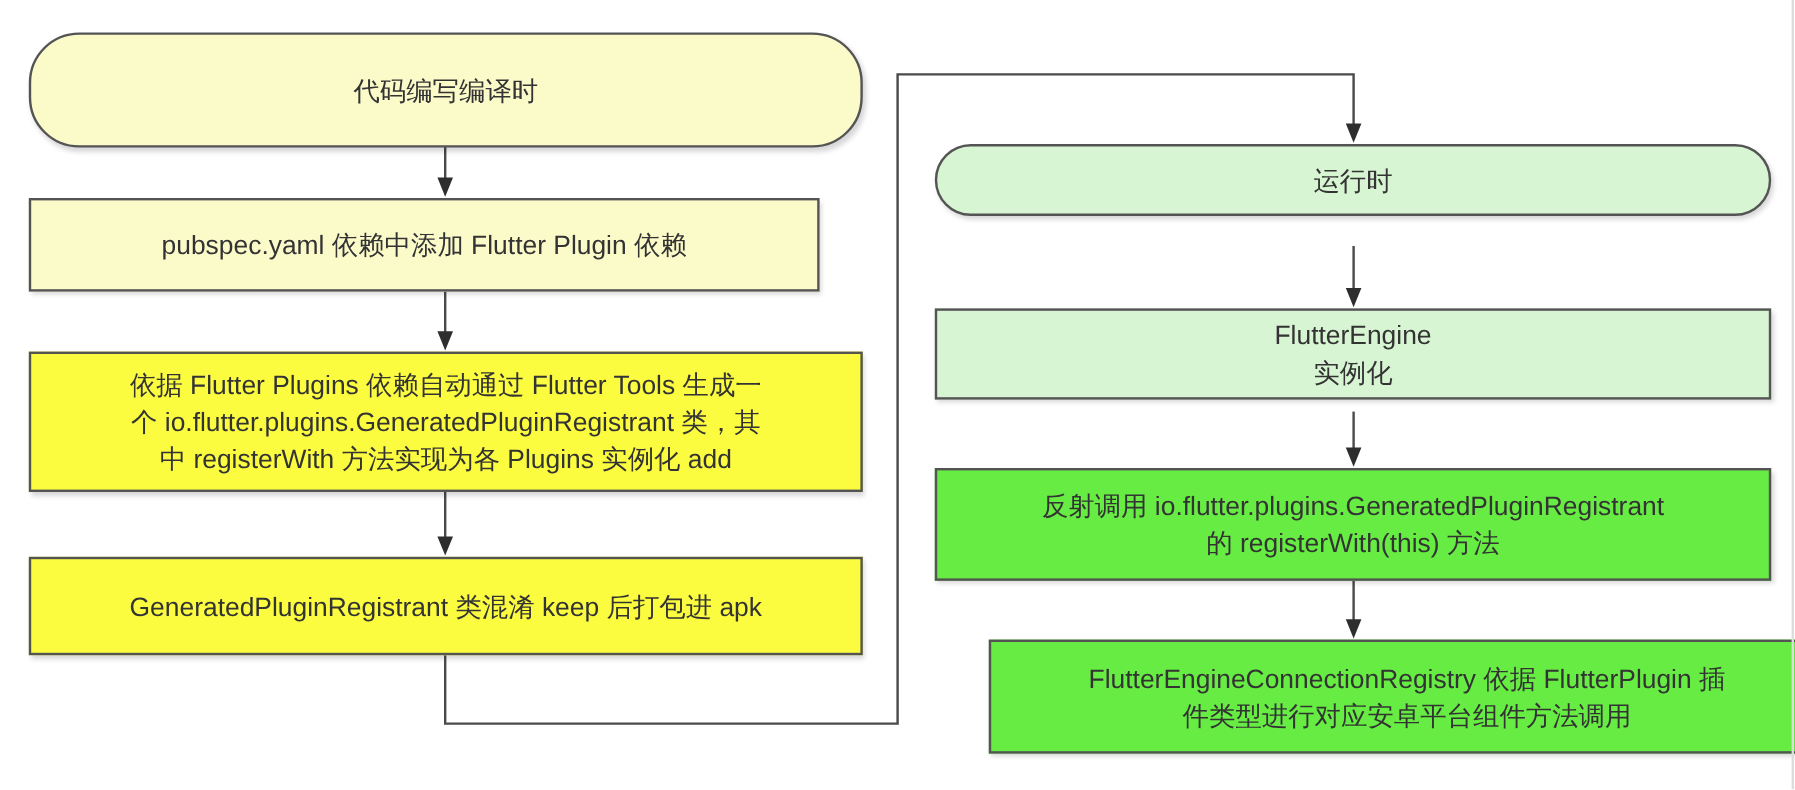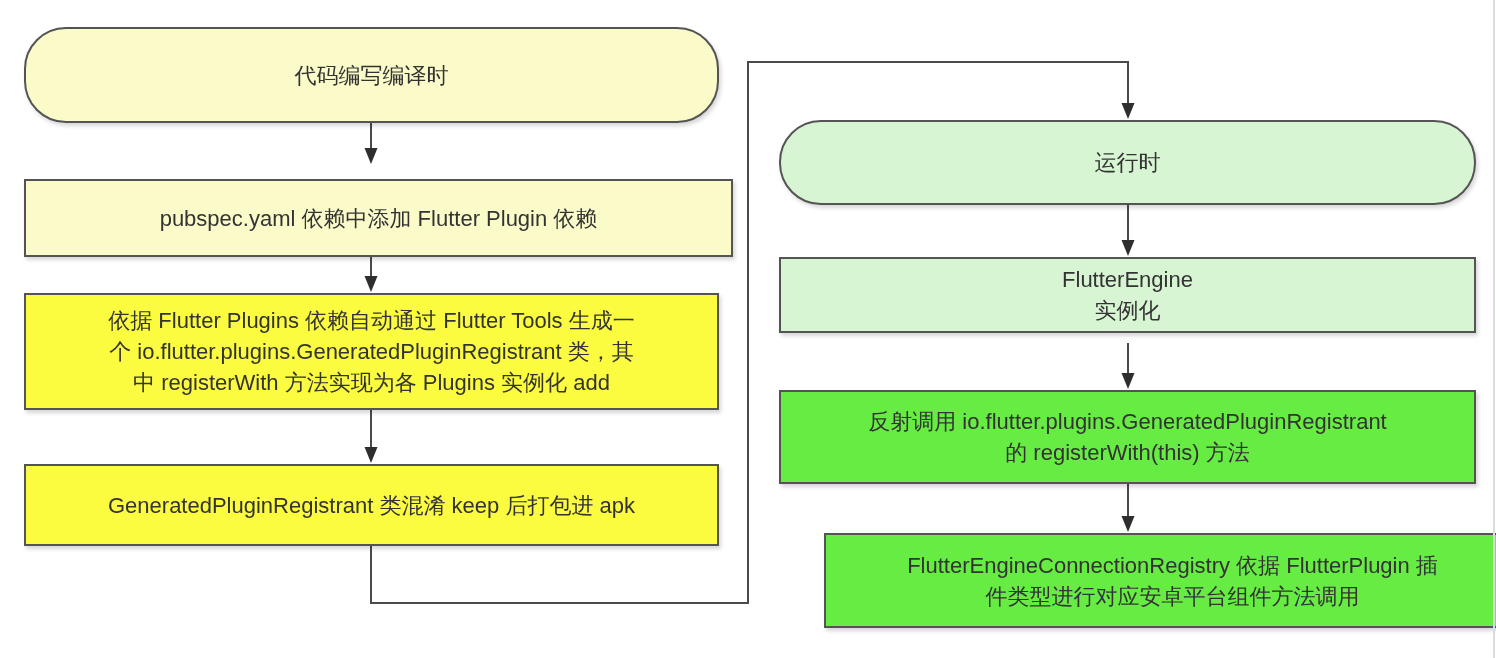--- a/index.html
+++ b/index.html
@@ -69,35 +69,35 @@
     <g>
       <path class="edge" d="M1128 484 L1128 517"></path>
       <polygon class="head" points="1121.5,516 1134.5,516 1128,532"></polygon>
     </g>
   </svg>
 
   <div class="node pill yellow-light" style="left:24px;top:27px;width:695px;height:96px;">
     <div class="ln">代码编写编译时</div>
   </div>
 
-  <div class="node yellow-light" style="left:24px;top:179px;width:709px;height:78px;">
+  <div class="node yellow-light" style="left:24px;top:165px;width:659px;height:78px;">
     <div class="ln">pubspec.yaml 依赖中添加 Flutter Plugin 依赖</div>
   </div>
 
   <div class="node yellow-bright" style="left:24px;top:293px;width:695px;height:117px;">
     <div class="ln">依据 Flutter Plugins 依赖自动通过 Flutter Tools 生成一</div>
     <div class="ln">个 io.flutter.plugins.GeneratedPluginRegistrant 类，其</div>
     <div class="ln">中 registerWith 方法实现为各 Plugins 实例化 add</div>
   </div>
 
   <div class="node yellow-bright" style="left:24px;top:464px;width:695px;height:82px;align-items:center;">
     <div class="ln">GeneratedPluginRegistrant 类混淆 keep 后打包进 apk</div>
   </div>
 
-  <div class="node pill green-light" style="left:779px;top:120px;width:697px;height:85px;">
+  <div class="node pill green-light" style="left:779px;top:120px;width:697px;height:60px;">
     <div class="ln">运行时</div>
   </div>
 
   <div class="node green-light" style="left:779px;top:257px;width:697px;height:76px;">
     <div class="ln">FlutterEngine</div>
     <div class="ln">实例化</div>
   </div>
 
   <div class="node green-bright" style="left:779px;top:390px;width:697px;height:94px;">
     <div class="ln">反射调用 io.flutter.plugins.GeneratedPluginRegistrant</div>

